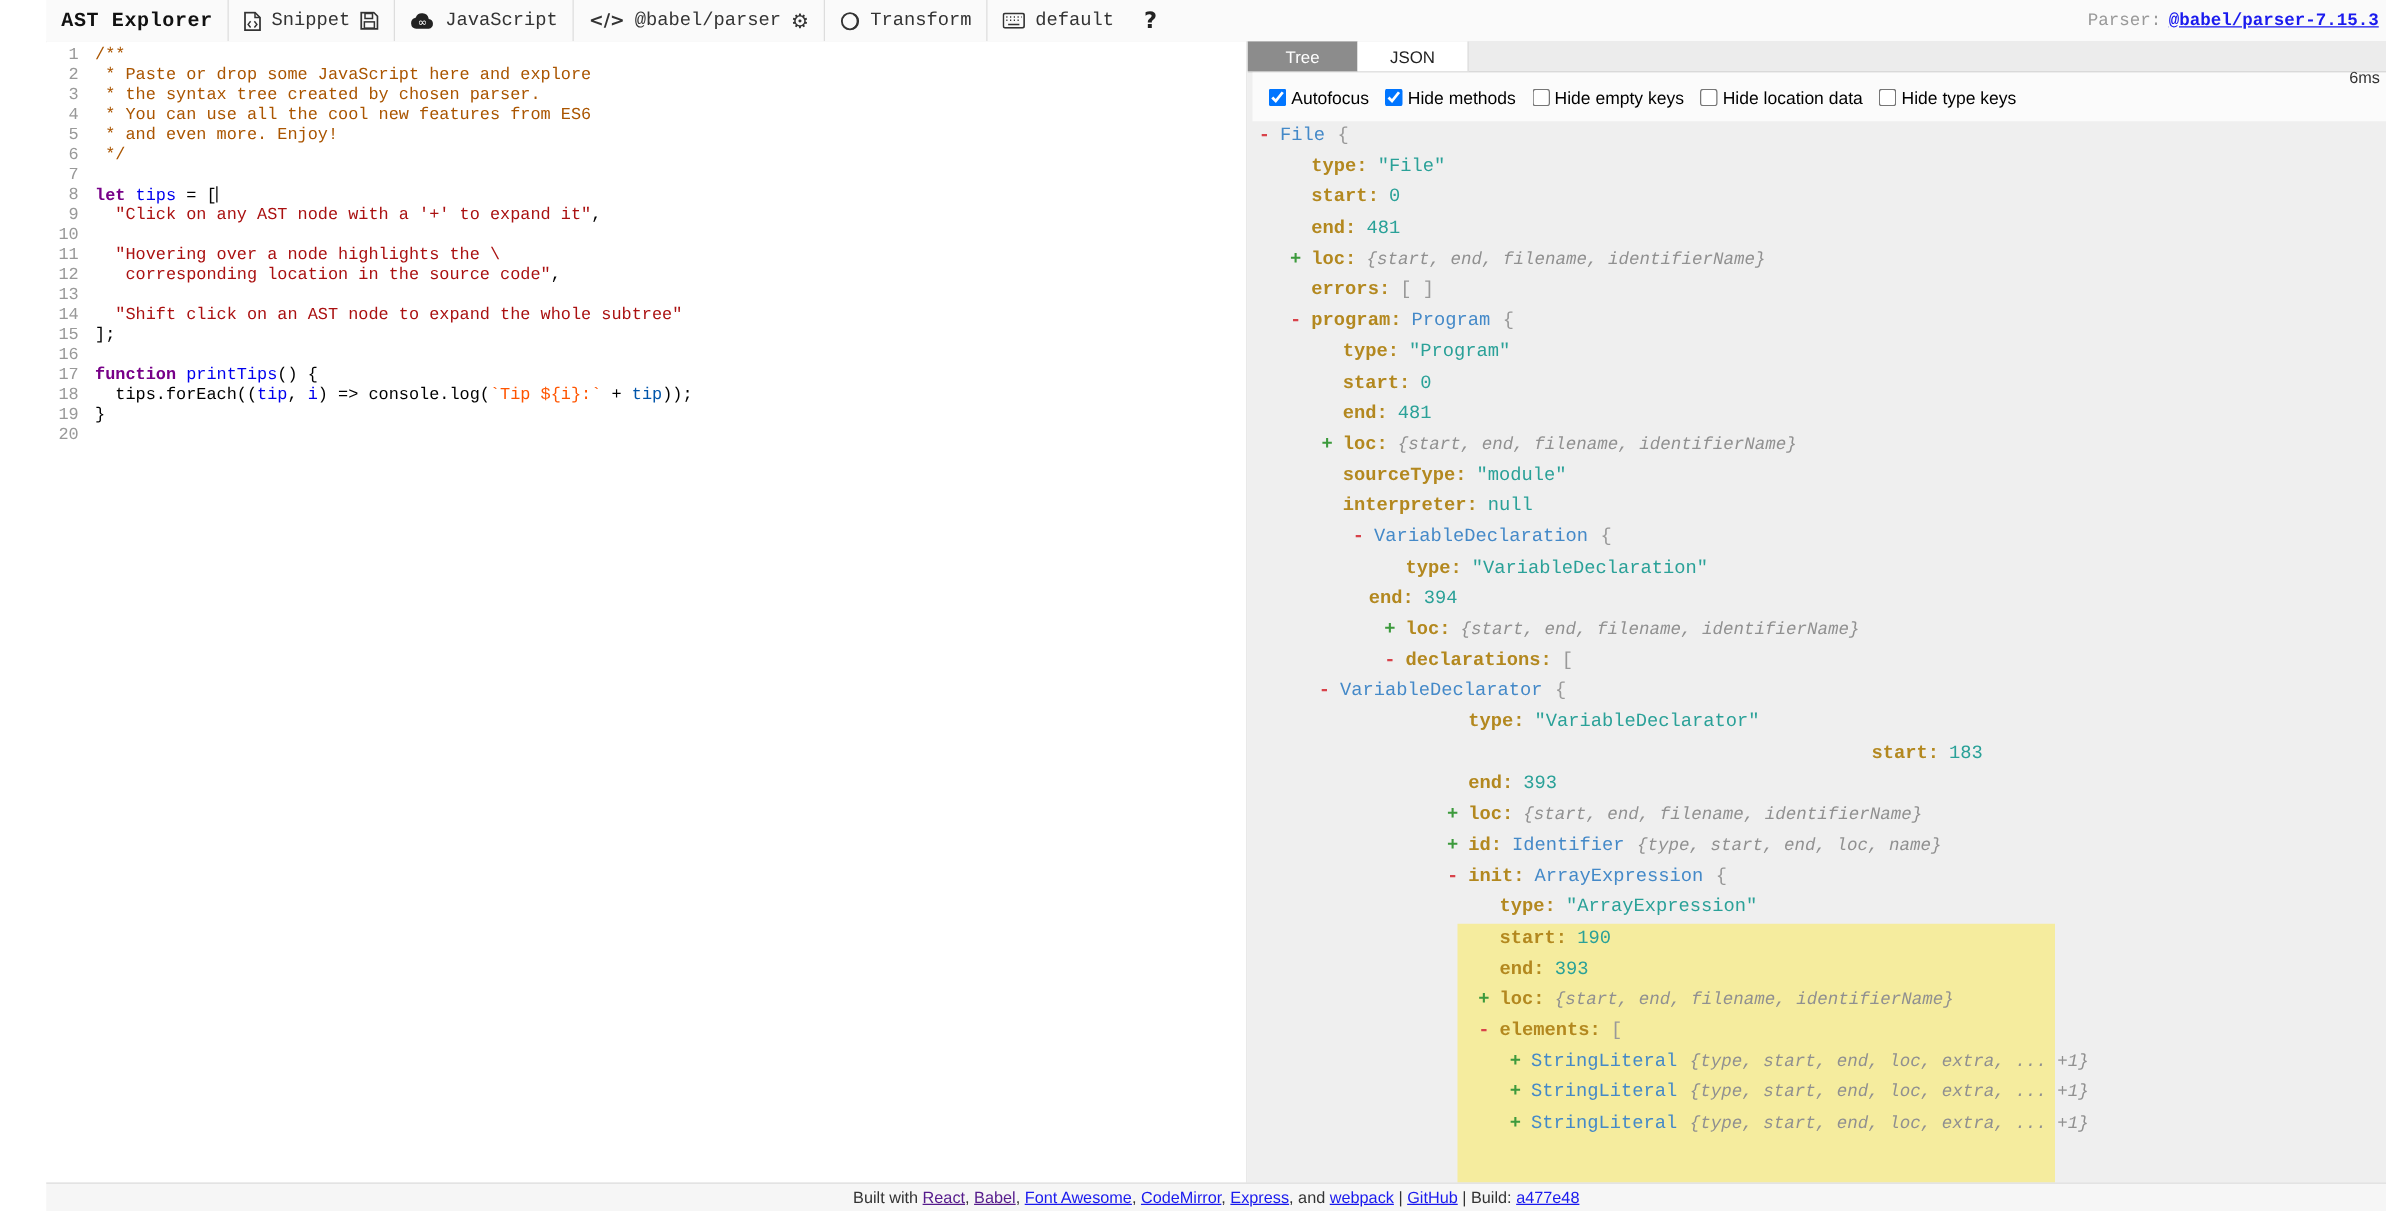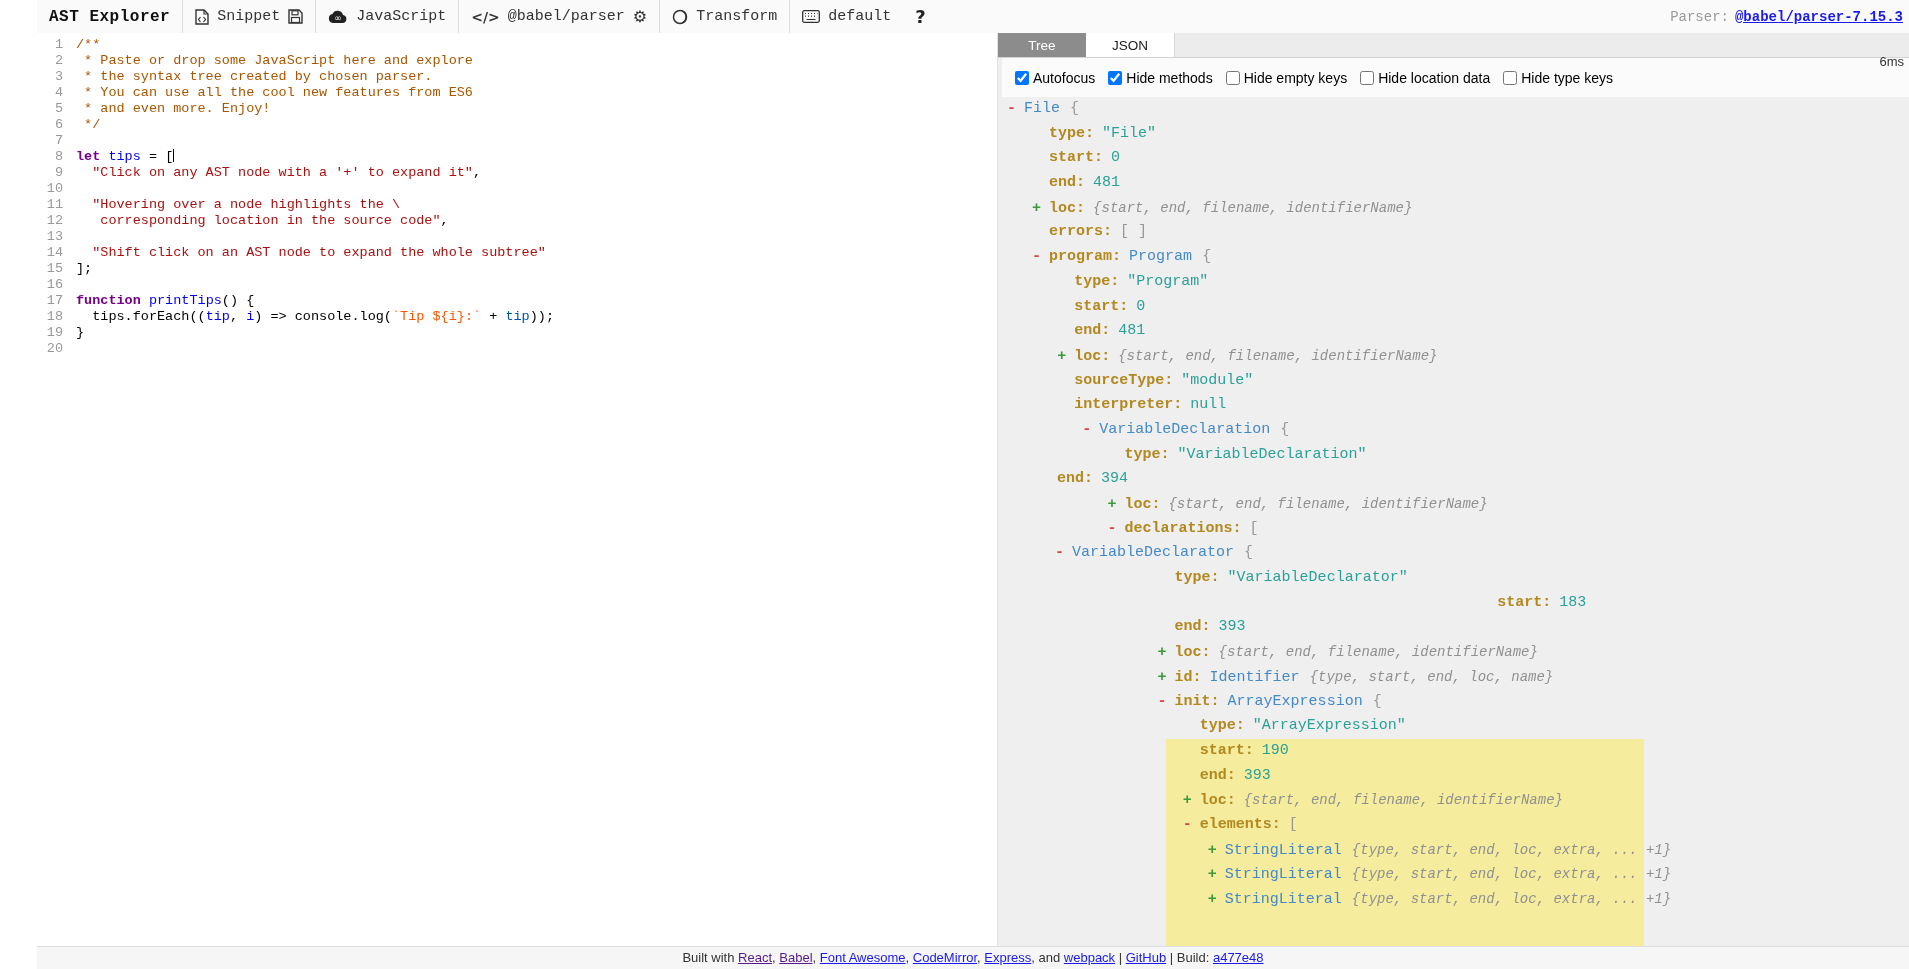--- a/index.html
+++ b/index.html
@@ -213,21 +213,21 @@
           <div class="trow" style="padding-left: 51.1px;"><span class="tkey">errors:</span><span class="tpunct">[ ]</span></div>
           <div class="trow" style="padding-left: 51.1px;"><span class="exp minus">-</span><span class="tkey">program:</span><span class="tname">Program</span><span class="tpunct">{</span></div>
           <div class="trow" style="padding-left: 76.2px;"><span class="tkey">type:</span><span class="tval">"Program"</span></div>
           <div class="trow" style="padding-left: 76.2px;"><span class="tkey">start:</span><span class="tval">0</span></div>
           <div class="trow" style="padding-left: 76.2px;"><span class="tkey">end:</span><span class="tval">481</span></div>
           <div class="trow" style="padding-left: 76.2px;"><span class="exp plus">+</span><span class="tkey">loc:</span><span class="tprev">{start, end, filename, identifierName}</span></div>
           <div class="trow" style="padding-left: 76.2px;"><span class="tkey">sourceType:</span><span class="tval">"module"</span></div>
           <div class="trow" style="padding-left: 76.2px;"><span class="tkey">interpreter:</span><span class="tval">null</span></div>
           <div class="trow" style="padding-left: 101.3px;"><span class="exp minus">-</span><span class="tname">VariableDeclaration</span><span class="tpunct">{</span></div>
           <div class="trow" style="padding-left: 126.4px;"><span class="tkey">type:</span><span class="tval">"VariableDeclaration"</span></div>
-          <div class="trow" style="padding-left: 59px;"><span class="tkey">end:</span><span class="tval">394</span></div>
+          <div class="trow" style="padding-left: 97px;"><span class="tkey">end:</span><span class="tval">394</span></div>
           <div class="trow" style="padding-left: 126.4px;"><span class="exp plus">+</span><span class="tkey">loc:</span><span class="tprev">{start, end, filename, identifierName}</span></div>
           <div class="trow" style="padding-left: 126.4px;"><span class="exp minus">-</span><span class="tkey">declarations:</span><span class="tpunct">[</span></div>
           <div class="trow" style="padding-left: 74px;"><span class="exp minus">-</span><span class="tname">VariableDeclarator</span><span class="tpunct">{</span></div>
           <div class="trow" style="padding-left: 176.6px;"><span class="tkey">type:</span><span class="tval">"VariableDeclarator"</span></div>
           <div class="trow" style="padding-left: 176.6px; text-align: center;"><span class="tkey">start:</span><span class="tval">183</span></div>
           <div class="trow" style="padding-left: 176.6px;"><span class="tkey">end:</span><span class="tval">393</span></div>
           <div class="trow" style="padding-left: 176.6px;"><span class="exp plus">+</span><span class="tkey">loc:</span><span class="tprev">{start, end, filename, identifierName}</span></div>
           <div class="trow" style="padding-left: 176.6px;"><span class="exp plus">+</span><span class="tkey">id:</span><span class="tname">Identifier</span><span class="tprev">{type, start, end, loc, name}</span></div>
           <div class="trow" style="padding-left: 176.6px;"><span class="exp minus">-</span><span class="tkey">init:</span><span class="tname">ArrayExpression</span><span class="tpunct">{</span></div>
           <div class="trow" style="padding-left: 201.7px;"><span class="tkey">type:</span><span class="tval">"ArrayExpression"</span></div>

